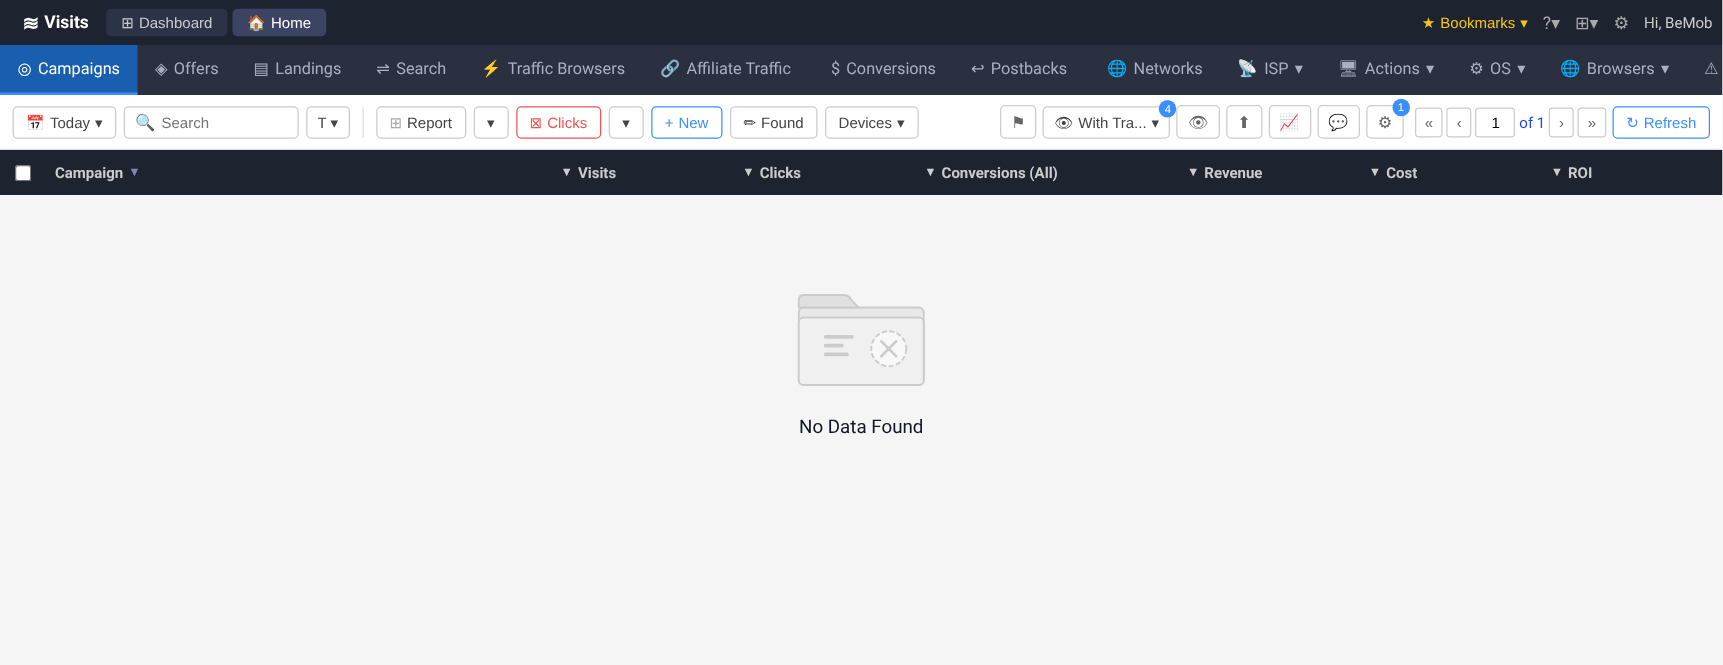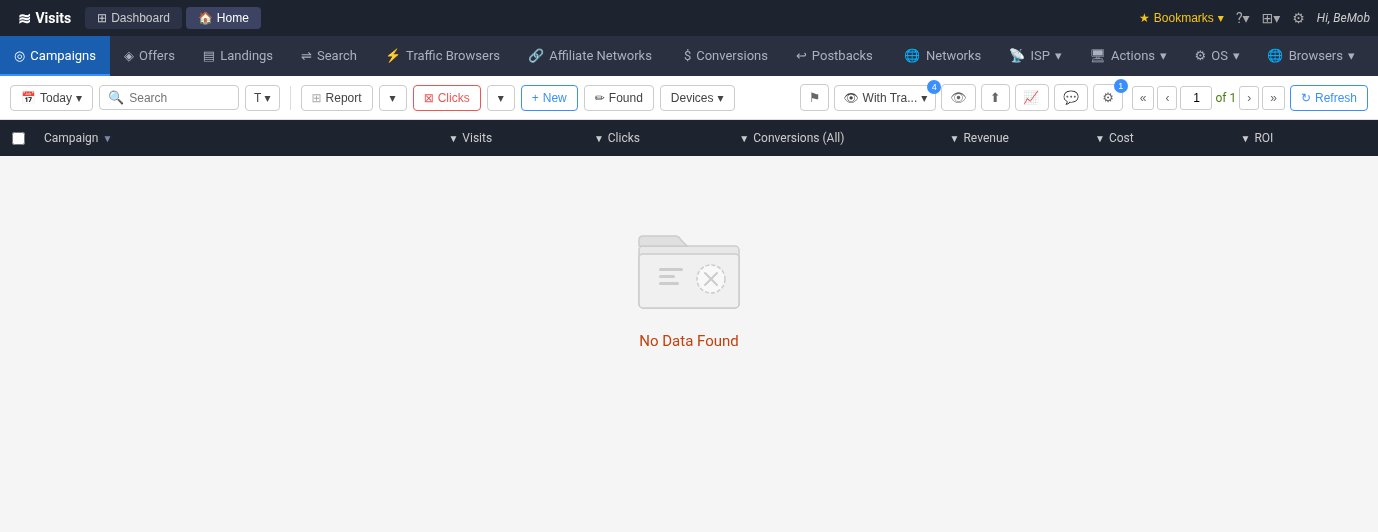--- a/index.html
+++ b/index.html
@@ -220,21 +220,21 @@
     .pag-input {
       border: 1px solid #ccc;
       border-radius: 3px;
       width: 32px;
       text-align: center;
       font-size: 12px;
       padding: 4px 2px;
     }
     .pag-of {
       font-size: 12px;
-      color: #4d7c0f;
+      color: #1d4ed8;
     }
 
     
     .table-header {
       background: #1e2330;
       display: flex;
       align-items: center;
       height: 36px;
       color: #ccc;
       font-size: 12px;
@@ -245,21 +245,21 @@
       align-items: center;
       justify-content: center;
       padding: 0 8px;
     }
     .th-cell {
       display: flex;
       align-items: center;
       gap: 4px;
       padding: 0 8px;
       font-size: 12px;
-      font-weight: 400;
+      font-weight: 700;
       cursor: pointer;
       white-space: nowrap;
     }
     .th-cell.campaign { flex: 3; min-width: 200px; }
     .th-cell.visits { flex: 1; min-width: 80px; }
     .th-cell.clicks { flex: 1; min-width: 80px; }
     .th-cell.conversions { flex: 1.5; min-width: 120px; }
     .th-cell.revenue { flex: 1; min-width: 80px; }
     .th-cell.cost { flex: 1; min-width: 80px; }
     .th-cell.roi { flex: 1; min-width: 80px; }
@@ -274,21 +274,21 @@
       padding: 60px 20px;
       color: #aaa;
     }
     .empty-folder {
       width: 120px;
       height: 100px;
       margin-bottom: 16px;
     }
     .empty-text {
       font-size: 15px;
-      color: #c2410c;
+      color: #0f172a;
     }
   </style>
 </head>
 <body>
 
 <div class="top-nav">
   <div class="logo">
     <span style="font-size:16px;">≋</span>
     <span>Visits</span>
   </div>
@@ -302,21 +302,21 @@
   </button>
   <div class="top-nav-right">
     <button class="bookmarks-btn">
       <span>★</span>
       <span>Bookmarks</span>
       <span>▾</span>
     </button>
     <span class="top-nav-icon">?▾</span>
     <span class="top-nav-icon">⊞▾</span>
     <span class="top-nav-icon">⚙</span>
-    <span class="top-nav-icon" style="color:#ccc; font-size:12px;font-style:italic;">Hi, BeMob</span>
+    <span class="top-nav-icon" style="color:#ccc; font-size:12px;">Hi, BeMob</span>
   </div>
 </div>
 
 <div class="sec-nav">
   <div class="sec-nav-item active">
     <span>◎</span>
     <span>Campaigns</span>
   </div>
   <div class="sec-nav-item">
     <span>◈</span>
@@ -329,21 +329,21 @@
   <div class="sec-nav-item">
     <span>⇌</span>
     <span>Search</span>
   </div>
   <div class="sec-nav-item">
     <span>⚡</span>
     <span>Traffic Browsers</span>
   </div>
   <div class="sec-nav-item">
     <span>🔗</span>
-    <span>Affiliate Networks</span>
+    <span>Affiliate Traffic</span>
   </div>
   <div class="sec-nav-separator"></div>
   <div class="sec-nav-item">
     <span>$</span>
     <span>Conversions</span>
   </div>
   <div class="sec-nav-item">
     <span>↩</span>
     <span>Postbacks</span>
   </div>

